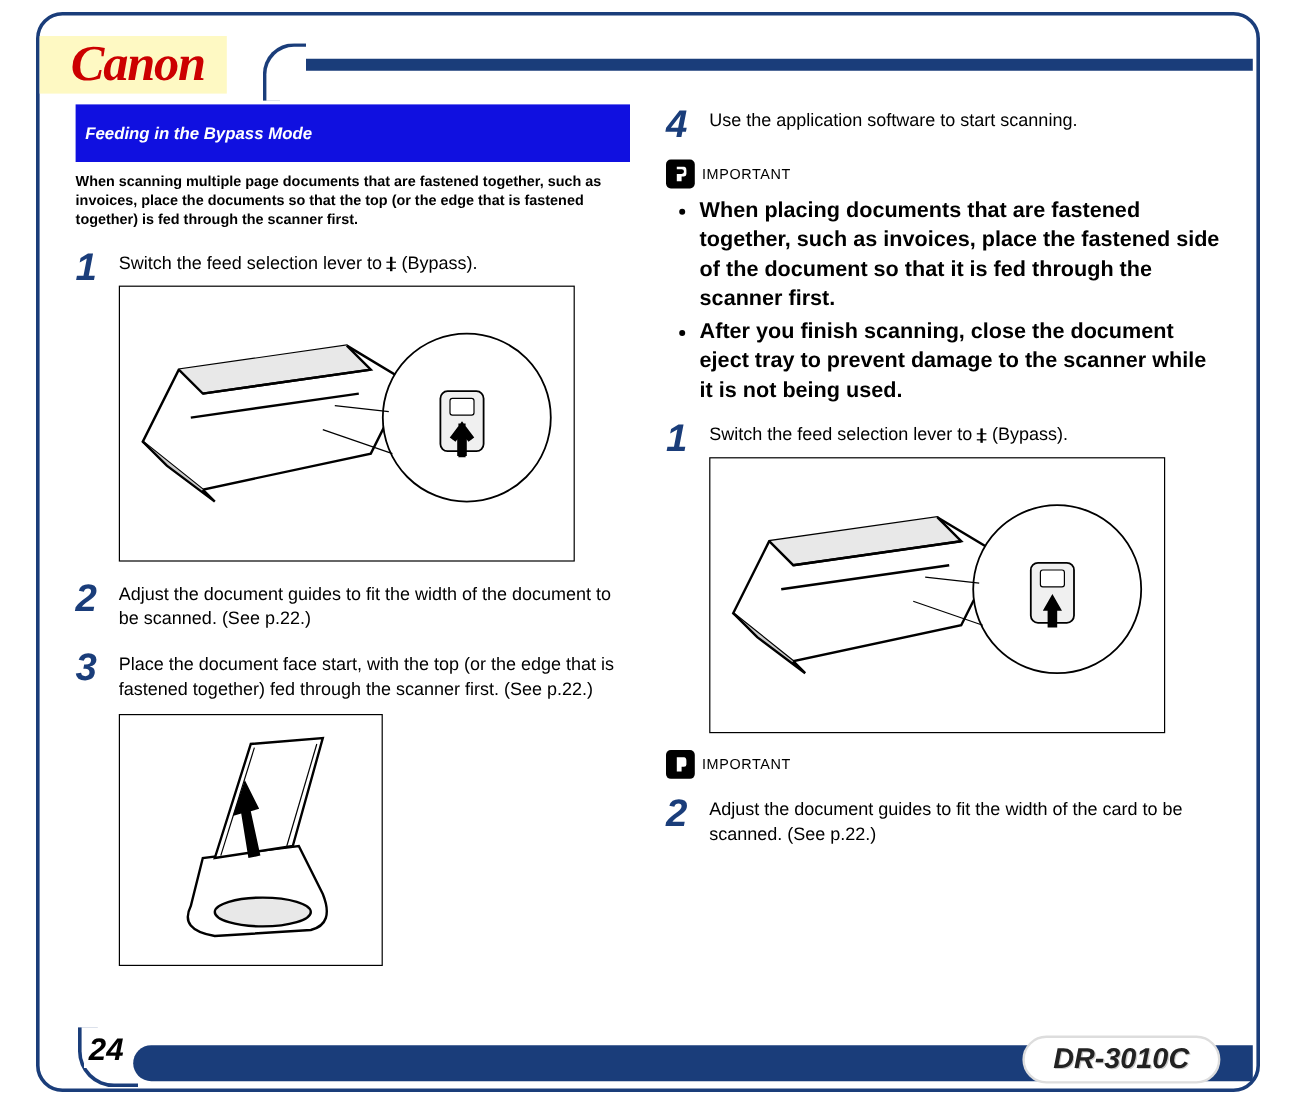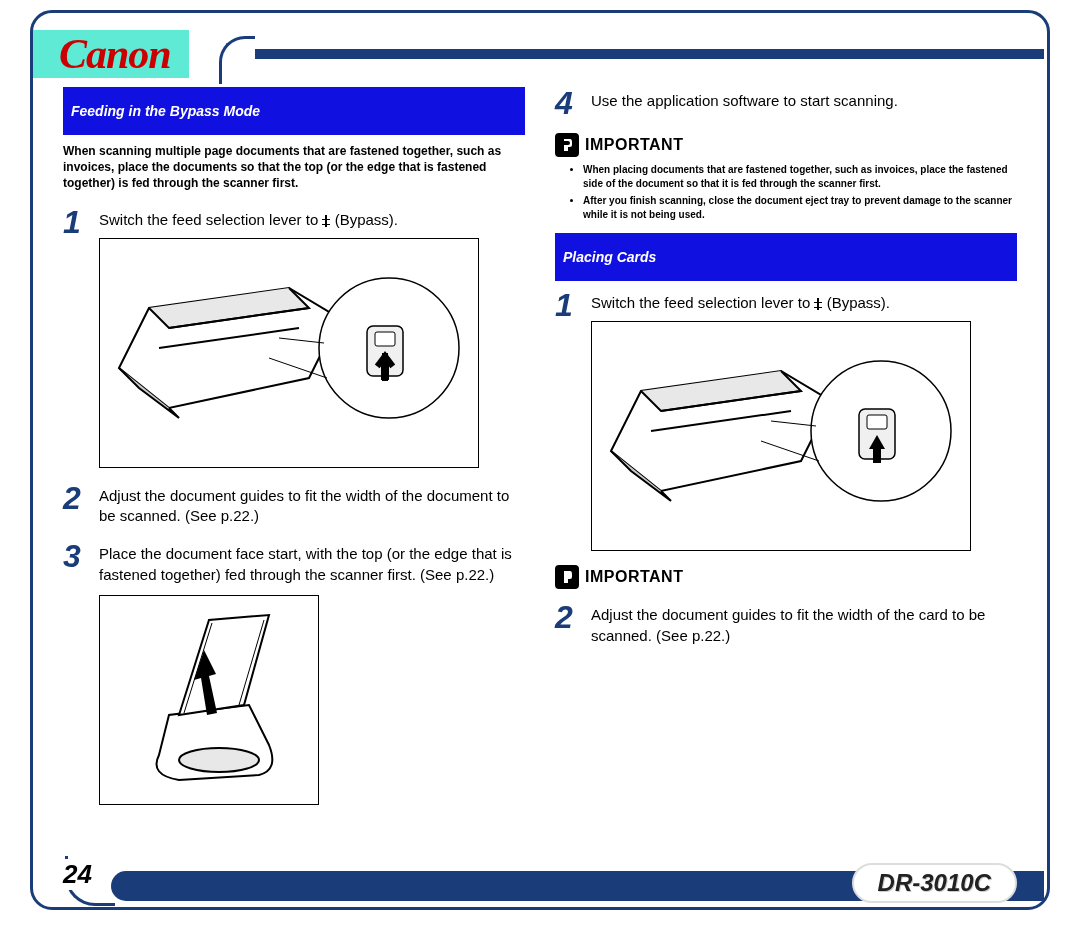--- a/index.html
+++ b/index.html
@@ -29,21 +29,21 @@
   }
   .brand-logo {
     font-family: "Times New Roman", serif;
     font-weight: bold;
     font-style: italic;
     color: #cc0000;
     font-size: 42px;
     letter-spacing: -1px;
     padding-left: 26px;
     padding-right: 18px;
-    background: #5eead4;
+    background: #fef9c3;
     position: relative;
     z-index: 3;
   }
   .brand-divider {
     position: absolute;
     left: 210px;
     right: 3px;
     top: 50%;
     height: 10px;
     background: #1a3d7a;
@@ -129,28 +129,28 @@
   .important-icon {
     width: 24px; height: 24px;
     background: #000;
     border-radius: 4px;
     display: flex;
     align-items: center;
     justify-content: center;
   }
   .important-icon svg { fill: #fff; }
   .important-label {
-    font-weight: bold;
-    font-size: 16px;
+    font-weight: normal;
+    font-size: 12px;
     letter-spacing: 0.5px;
   }
   .important-list {
     list-style: disc;
     padding-left: 28px;
-    font-size: 10px;
+    font-size: 18px;
     font-weight: bold;
     line-height: 1.35;
   }
   .important-list li { margin-bottom: 4px; }
   .important-text {
     font-size: 12px;
     font-weight: bold;
     line-height: 1.35;
     padding-left: 8px;
   }
@@ -164,21 +164,21 @@
     left: 32px; top: -3px;
     width: 50px; height: 50px;
     border: 3px solid #1a3d7a;
     border-top: none;
     border-right: none;
     border-bottom-left-radius: 30px;
     background: #fff;
   }
   .page-num {
     position: absolute;
-    left: 26px;
+    left: 37px;
     top: 0px;
     font-size: 26px;
     font-weight: bold;
     font-style: italic;
     color: #000;
     background: #fff;
     padding: 0 4px;
     z-index: 3;
   }
   .footer-bar {
@@ -311,21 +311,20 @@
               </svg>
           </div>
           <span class="important-label">IMPORTANT</span>
         </div>
         <ul class="important-list">
           <li>When placing documents that are fastened together, such as invoices,   place the fastened side of the document so that it is fed through the scanner first.</li>
           <li>After you finish scanning, close the document eject tray to prevent damage to the scanner while it is not being used.</li>
         </ul>
       </div>
 
-      <div class="section-header">Placing Cards</div>
 
       <div class="step">
         <div class="step-num">1</div>
         <div class="step-body">
           <span>Switch the feed selection lever to </span><span class="bypass-glyph"></span><span> (Bypass).</span>
           <div class="diagram" style="width:380px;height:230px;">
             <svg width="360" height="210" viewBox="0 0 360 210">
               <g stroke="#000" stroke-width="2" fill="none">
                 <path d="M10 120 L40 60 L180 40 L230 70 L200 130 L60 160 Z" fill="#fff"></path>
                 <path d="M40 60 L60 80 L200 60 L180 40" fill="#e8e8e8"></path>

